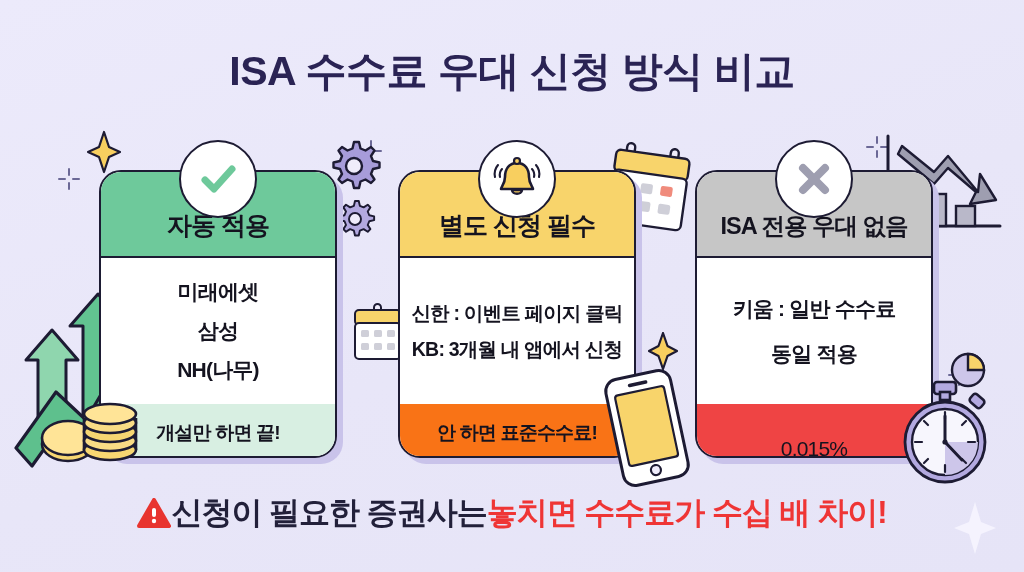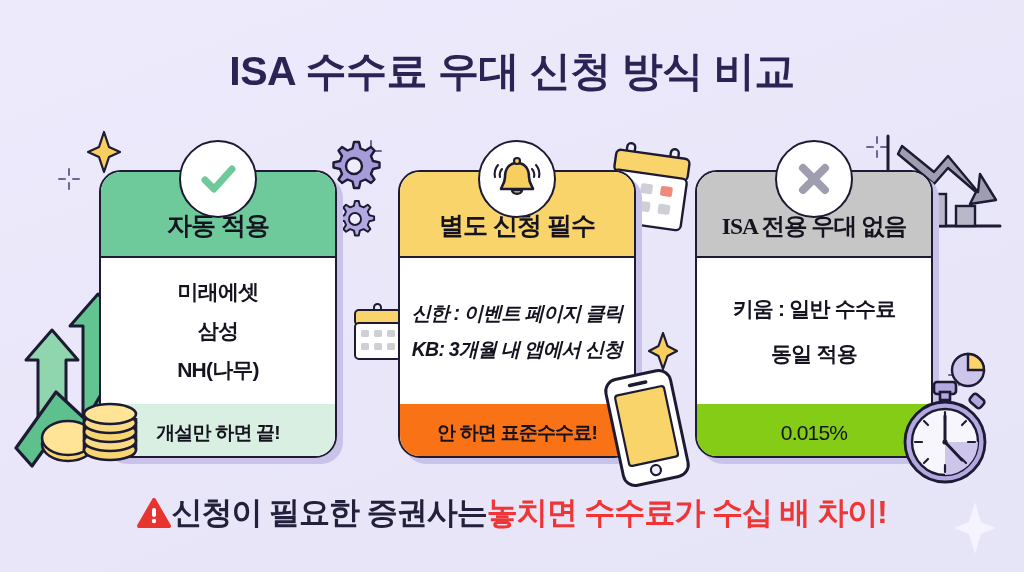--- a/index.html
+++ b/index.html
@@ -89,22 +89,22 @@
     color: #14131f;
     letter-spacing: -0.8px;
     white-space: nowrap;
   }
 
   
   .card.green  .card-head { background: #6ec99b; }
   .card.green  .card-foot { background: #d8efe2; }
   .card.yellow .card-head { background: #f8d46b; }
   .card.yellow .card-foot { background: #f97316; }
-  .card.gray   .card-head { background: #c6c6c6; font-family: Liberation Serif, serif; }
-  .card.gray   .card-foot { background: #84cc16; }
+  .card.gray   .card-head { background: #c6c6c6; }
+  .card.gray   .card-foot { background: #ef4444; align-items: flex-end; }
   .card.gray   .card-body-line { font-weight: 700; }
   .card.gray   .card-foot-text { font-weight: 400; font-size: 21px; }
 
   
   .badge {
     position: absolute;
     width: 78px; height: 78px;
     border-radius: 50%;
     background: #ffffff;
     border: 2.5px solid #1d1b33;
@@ -299,21 +299,21 @@
     <svg width="48" height="48" viewBox="0 0 48 48">
       <path d="M11 25 L20 34 L38 14" fill="none" stroke="#6ec99b" stroke-width="7" stroke-linecap="round" stroke-linejoin="round"></path>
     </svg>
   </div>
 
   <div class="card-shadow" style="left:404px; top:176px;"></div>
   <div class="card yellow" style="left:398px; top:170px;">
     <div class="card-head">
       <div class="card-head-text">별도 신청 필수</div>
     </div>
-    <div class="card-body" style="gap:9px;font-style:italic;">
+    <div class="card-body" style="gap:9px;">
       <div class="card-body-line" style="font-size:19.5px;">신한 : 이벤트 페이지 클릭</div>
       <div class="card-body-line" style="font-size:19.5px;">KB: 3개월 내 앱에서 신청</div>
     </div>
     <div class="card-foot">
       <div class="card-foot-text">안 하면 표준수수료!</div>
     </div>
   </div>
   <div class="badge" style="left:478px; top:140px;">
     <svg width="56" height="56" viewBox="0 0 56 56">
       <path d="M28 12 C20 12 16 18 16 26 C16 33 12 36 12 38 L44 38 C44 36 40 33 40 26 C40 18 36 12 28 12 Z" fill="#f8cf5f" stroke="#1d1b33" stroke-width="2.6" stroke-linejoin="round"></path>

